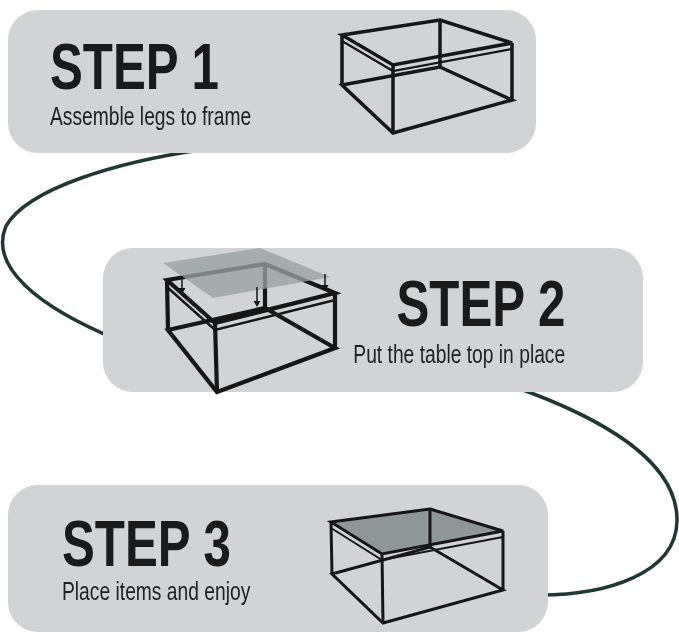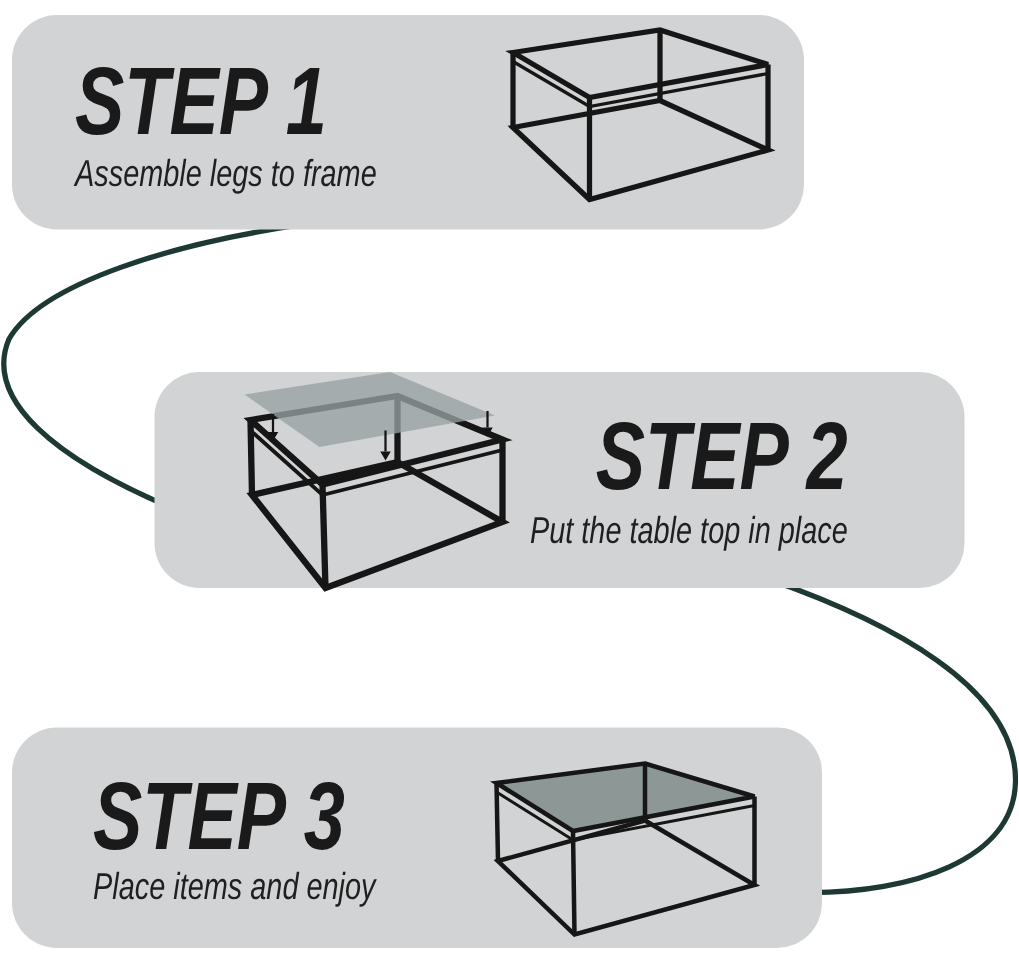--- a/index.html
+++ b/index.html
@@ -1,21 +1,21 @@
 <!DOCTYPE html>
 <html><head>
 <meta charset="utf-8">
 <style>
   html,body{margin:0;padding:0;}
   body{
     width:679px;height:637px;position:relative;overflow:hidden;
     background:#ffffff;
     font-family:"Liberation Sans","DejaVu Sans",sans-serif;
   }
-  .page{position:relative;width:631px;height:637px;font-style:italic;}
+  .page{position:relative;width:631px;height:637px;}
   .layer{position:absolute;left:0;top:0;width:679px;height:637px;pointer-events:none;}
   .connector-layer{z-index:1;}
   .art-layer{z-index:3;}
   .panel{
     position:absolute;z-index:2;
     background:#d2d3d4;border-radius:30px;
   }
   .panel-1{left:8px;top:10px;width:528px;height:143px;}
   .panel-2{left:103px;top:248px;width:540px;height:144px;}
   .panel-3{left:8px;top:485px;width:540px;height:147px;}

